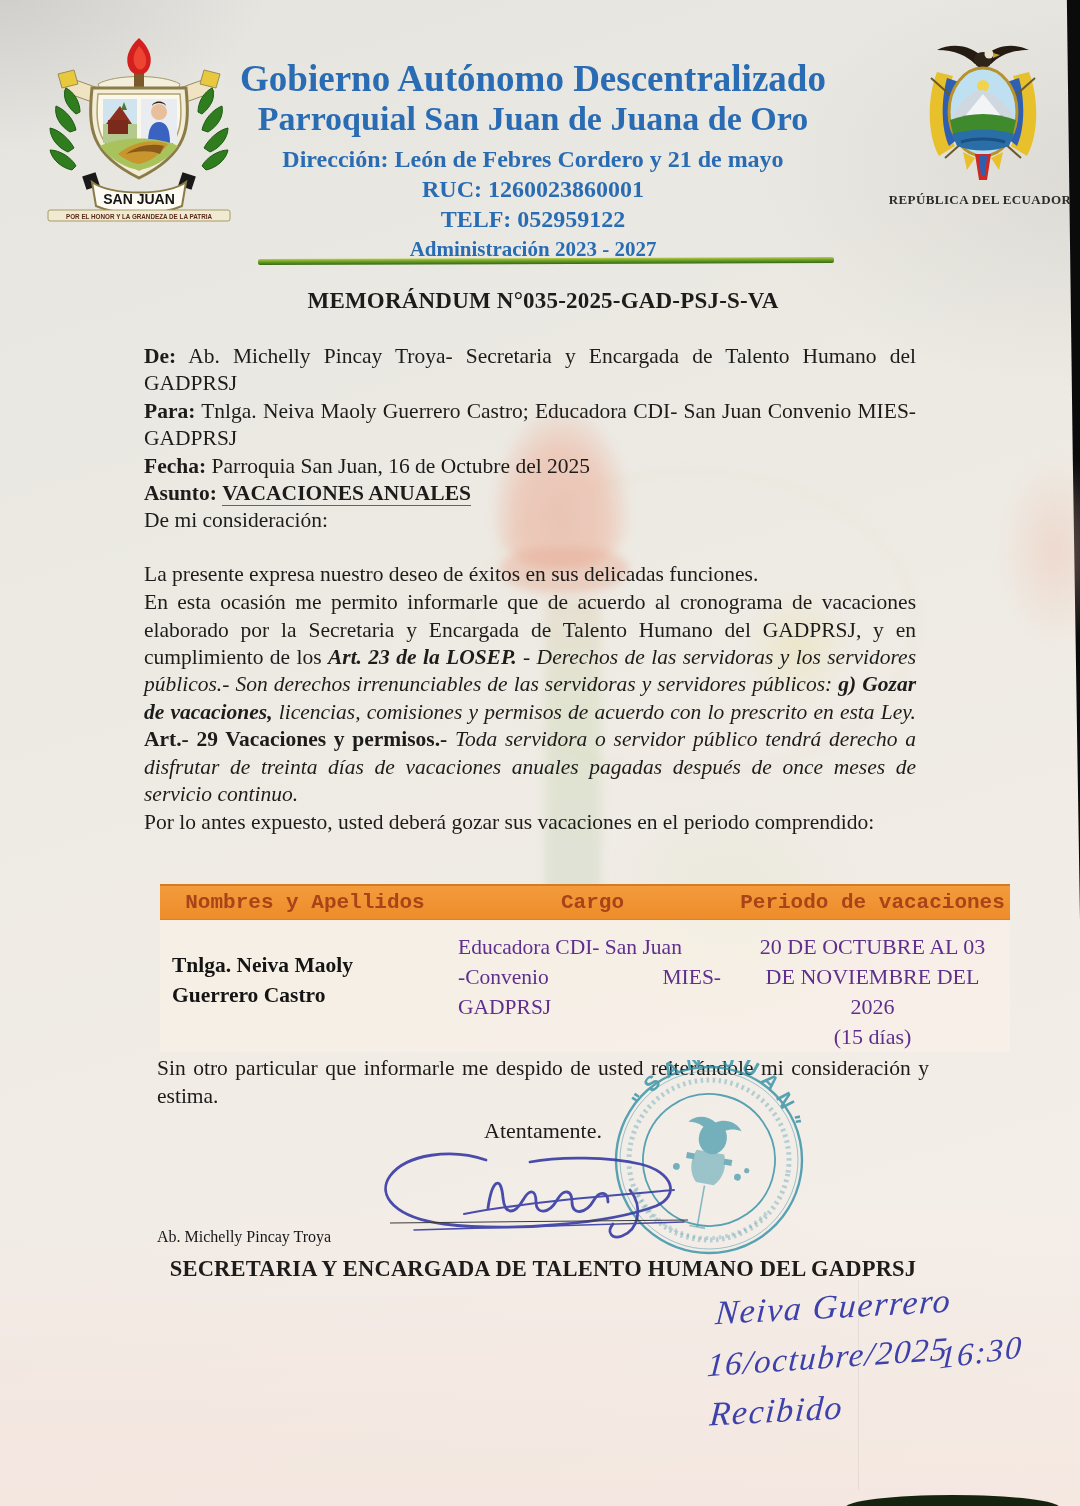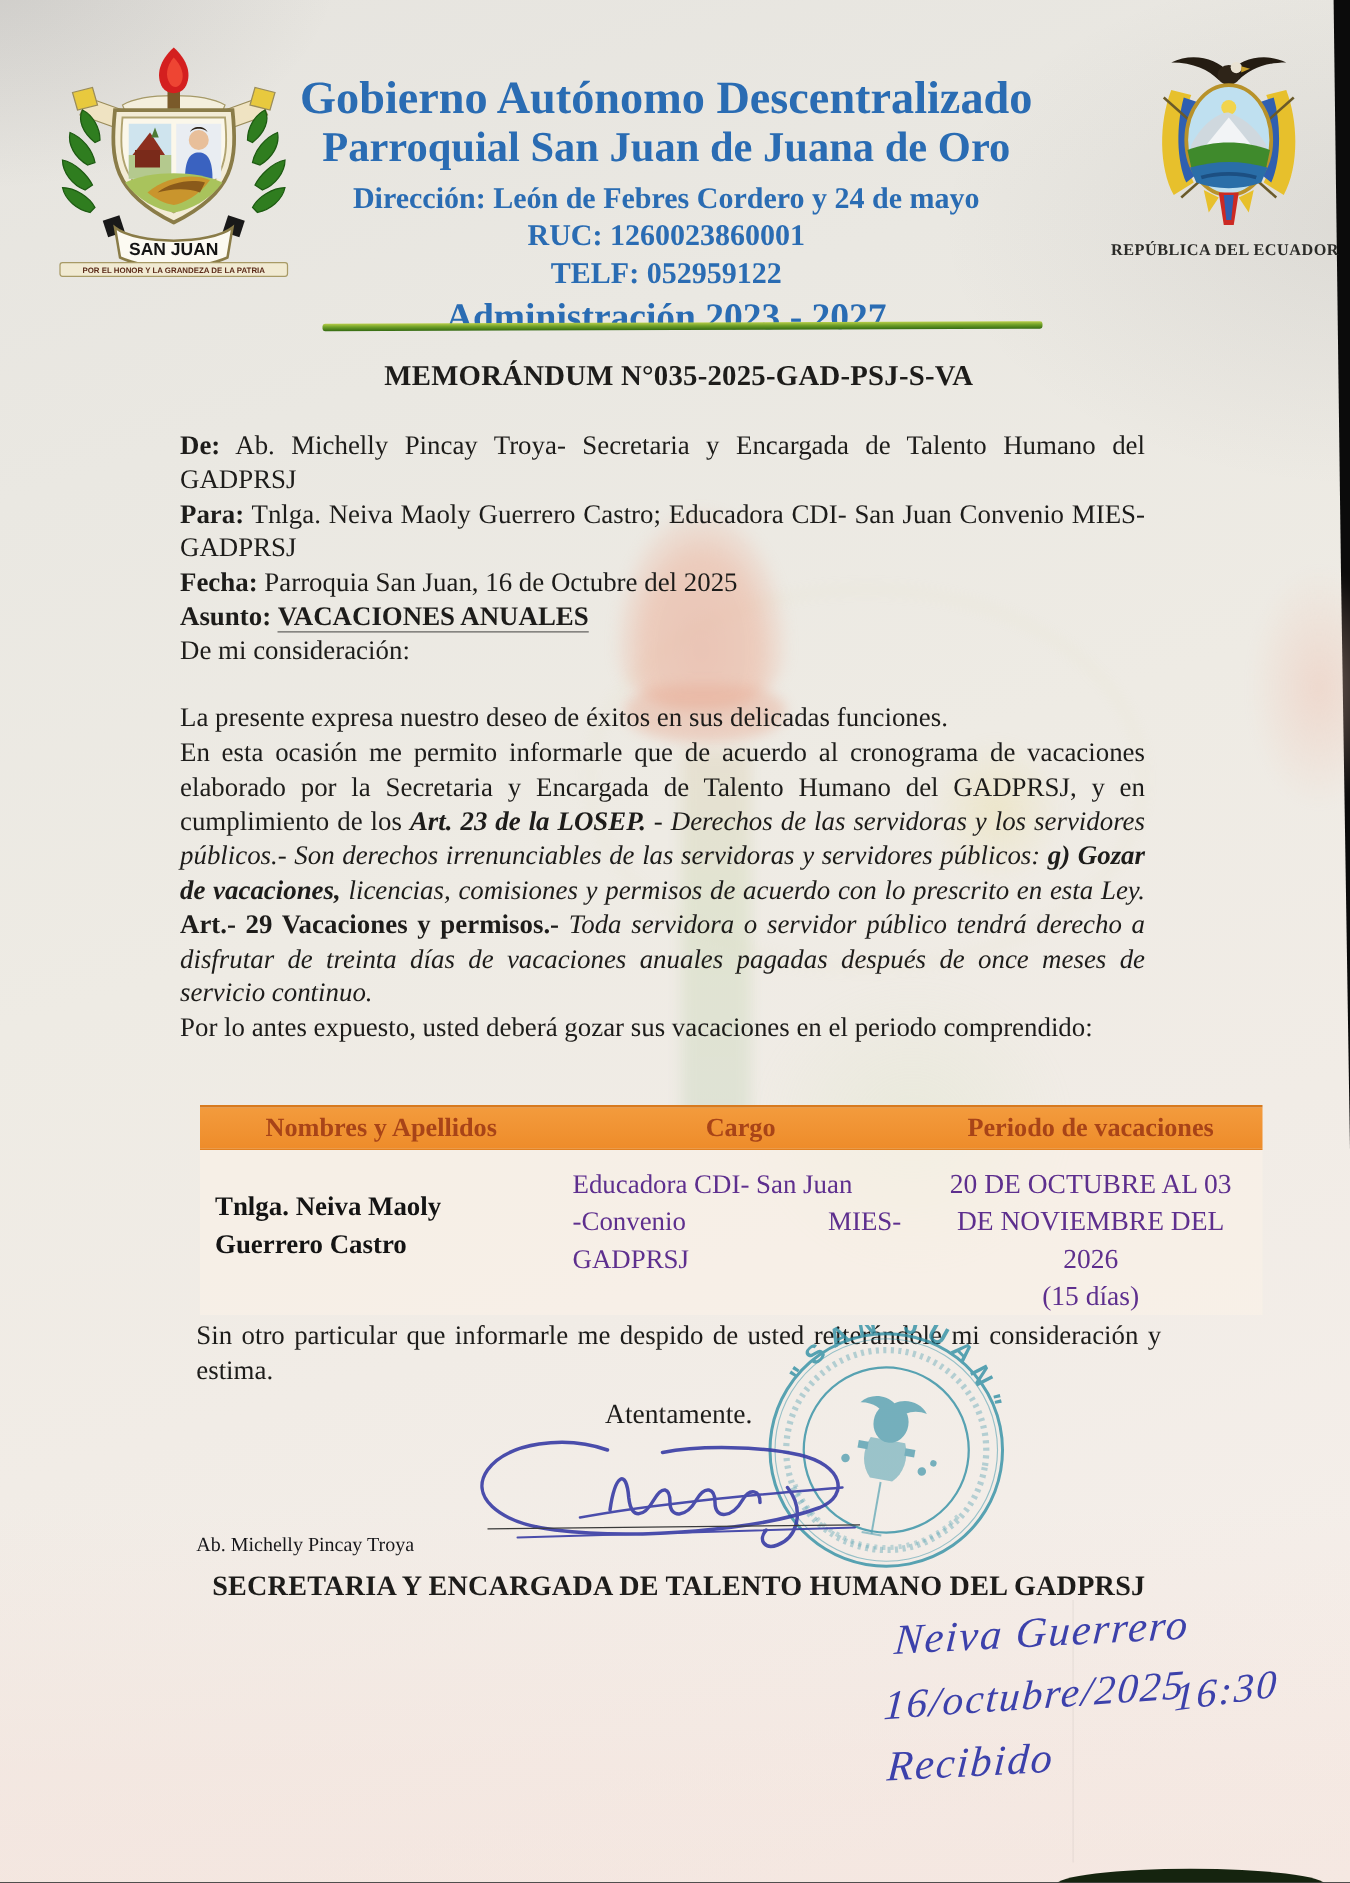--- a/index.html
+++ b/index.html
@@ -25,41 +25,41 @@
   .wm-circle{left:470px;top:470px;width:440px;height:300px;opacity:.22;border:3px solid #d8d2a8;border-radius:50%;background:transparent;}
   .wm-star{left:742px;top:588px;width:110px;height:120px;opacity:.30;background:radial-gradient(#e8d98e,transparent 70%);}
   .wm-right{left:1000px;top:455px;width:110px;height:190px;opacity:.45;background:radial-gradient(#eec2b2,transparent 72%);border-radius:50%;}
   .wm-low{left:600px;top:780px;width:260px;height:240px;opacity:.20;background:radial-gradient(#cfe0b5,transparent 70%);}
   
   .hdr-text{position:absolute;left:218px;top:58px;width:630px;text-align:center;color:#2a6cb3;font-weight:bold;}
   .hdr-l1{font-size:37px;line-height:1.12;}
   .hdr-l2{font-size:34px;line-height:1.15;}
   .hdr-l3{font-size:24px;margin-top:7px;}
   .hdr-l4,.hdr-l5{font-size:24px;margin-top:3px;}
-  .hdr-l6{font-size:30px;margin-top:4px;}
+  .hdr-l6{font-size:21px;margin-top:4px;}
   .green-rule{position:absolute;left:258px;top:258px;width:576px;height:6px;transform:rotate(-.2deg);
         background:linear-gradient(#b7cd49 0%,#6fa028 45%,#346a12 100%);border-radius:2px;}
   .arms-left{position:absolute;left:40px;top:36px;}
   .arms-right{position:absolute;left:903px;top:38px;}
   .rep-caption{position:absolute;left:880px;top:192px;width:200px;text-align:center;font-size:13px;font-weight:bold;color:#2b2b28;letter-spacing:.4px;}
   
   .memo-title{position:absolute;left:157px;top:288px;width:772px;text-align:center;font-weight:bold;font-size:23px;letter-spacing:.2px;}
   .doc-text{position:absolute;left:144px;top:343px;width:772px;font-size:21.5px;line-height:27.4px;}
   .field{text-align:justify;}
   .field b{font-weight:bold;}
   .asunto-text{font-weight:bold;border-bottom:1.5px solid rgba(10,10,10,.6);}
   .salutation{margin-top:0;}
   .para{text-align:justify;}
   .p1{margin-top:26px;}
   .p2{margin-top:1px;}
   .p3{margin-top:0;}
   
   .vac-table{position:absolute;left:160px;top:884px;width:850px;}
   .vac-head{display:grid;grid-template-columns:290px 285px 275px;background:linear-gradient(#f39b3d,#ee8c2a);
-        border-top:2px solid #d87a1e;border-bottom:1px solid #e2801f;height:33px;align-items:center;}
+        border-top:2px solid #d87a1e;border-bottom:1px solid #e2801f;height:33px;align-items:center;font-family:Liberation Mono, monospace;}
   .vac-head div{text-align:center;font-weight:bold;font-size:21px;color:#a84418;}
   .vac-row{display:grid;grid-template-columns:290px 285px 275px;min-height:132px;background:rgba(252,242,231,.55);padding-top:12px;box-sizing:border-box;}
   .cell-name{padding-left:12px;font-weight:bold;font-size:21.5px;line-height:30px;color:#141414;padding-top:18px;}
   .cell-cargo{padding:0 14px 0 8px;font-size:21.5px;line-height:30px;color:#5e2f8e;}
   .cell-cargo .justify-line{text-align:justify;text-align-last:justify;}
   .cell-periodo{text-align:center;font-size:22px;line-height:30px;color:#5e2f8e;}
   
   .closing{position:absolute;left:157px;top:1054px;width:772px;font-size:21.5px;line-height:28px;text-align:justify;}
   .atentamente{position:absolute;left:157px;top:1118px;width:772px;text-align:center;font-size:22px;}
   .sig-svg{position:absolute;left:368px;top:1132px;}
@@ -141,21 +141,21 @@
       </g>
 
       <rect x="8" y="174" width="182" height="11" rx="2" fill="#f1ead2" stroke="#a89a66" stroke-width="1"></rect>
       <text x="99" y="182.5" text-anchor="middle" font-size="6.3" font-weight="bold" fill="#5a2a18" font-family="Liberation Sans, sans-serif">POR EL HONOR Y LA GRANDEZA DE LA PATRIA</text>
     </g>
   </svg>
 
   <div class="hdr-text">
     <div class="hdr-l1">Gobierno Autónomo Descentralizado</div>
     <div class="hdr-l2">Parroquial San Juan de Juana de Oro</div>
-    <div class="hdr-l3">Dirección: León de Febres Cordero y 24 de mayo</div>
+    <div class="hdr-l3">Dirección: León de Febres Cordero y 21 de mayo</div>
     <div class="hdr-l4">RUC: 1260023860001</div>
     <div class="hdr-l5">TELF: 052959122</div>
     <div class="hdr-l6">Administración 2023 - 2027</div>
   </div>
   <div class="green-rule"></div>
 
   <svg class="arms-right" width="160" height="150" viewBox="0 0 160 150">
     <g>
 
       <path d="M80,20 C70,8 50,4 34,12 C52,12 64,18 72,26 Z" fill="#241c12"></path>

